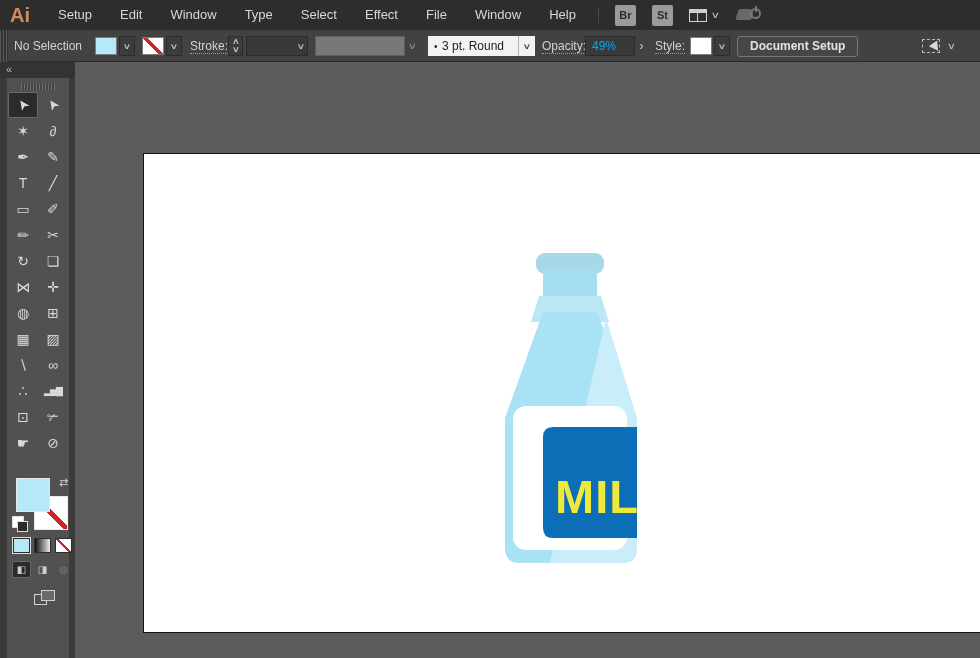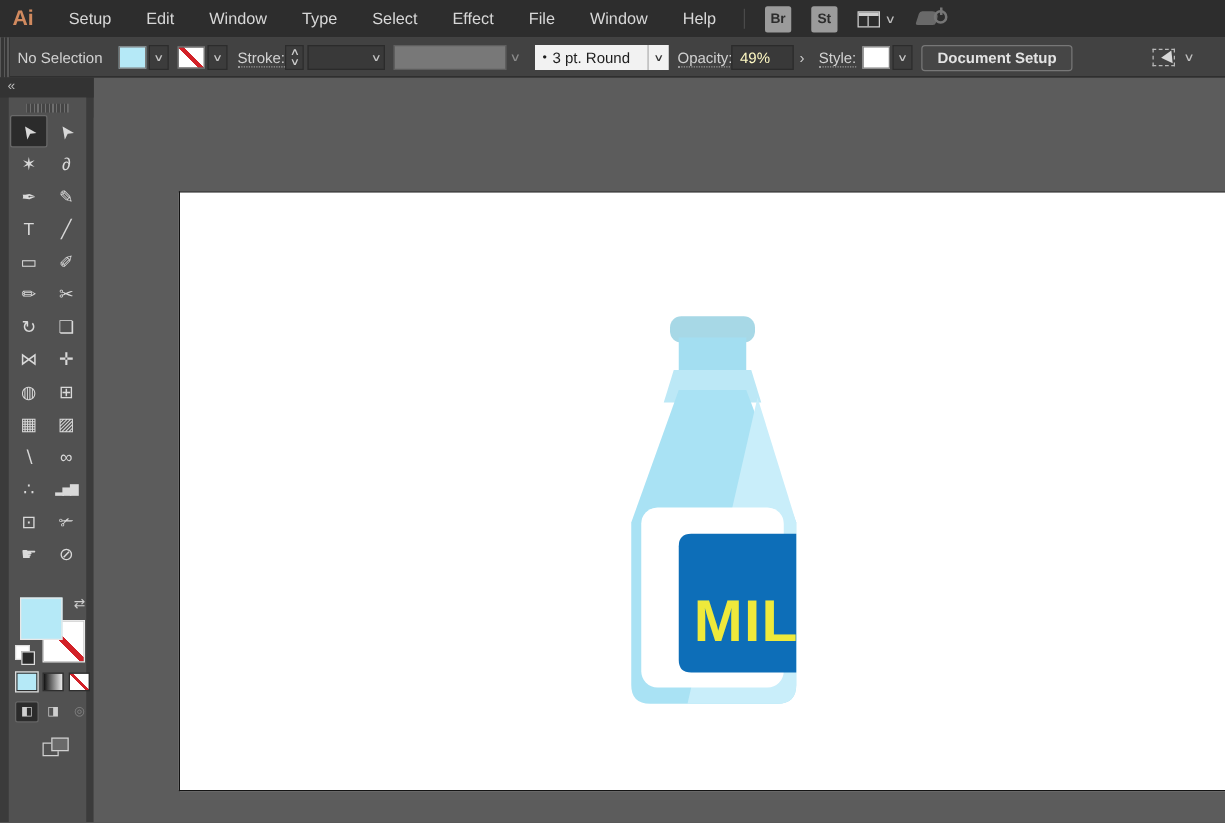--- a/index.html
+++ b/index.html
@@ -4,21 +4,21 @@
 <style>
   html,body{margin:0;padding:0;background:#222;}
   *{box-sizing:border-box;}
   #app{position:relative;width:980px;height:658px;overflow:hidden;
        font-family:"Liberation Sans","DejaVu Sans",sans-serif;
        -webkit-font-smoothing:antialiased;color:#d6d6d6;background:#5c5c5c;}
 
   
   #menubar{position:absolute;left:0;top:0;width:980px;height:30px;background:#2d2d2d;
            display:flex;align-items:center;font-size:13px;color:#d8d8d8;}
-  #ai-logo{color:#d18a5f;font-weight:bold;font-size:17px;margin:0 14px 0 10px;}
+  #ai-logo{color:#d18a5f;font-weight:bold;font-size:20px;margin:0 14px 0 10px;}
   .menu-item{padding:0 14px;height:30px;line-height:30px;cursor:default;}
   .mb-sep{width:1px;height:16px;background:#4a4a4a;margin:0 8px;}
   .mb-sq{width:21px;height:21px;background:#9b9b9b;color:#2c2c2c;font-size:11px;font-weight:bold;
          display:flex;align-items:center;justify-content:center;border-radius:2px;margin:0 8px;}
   #workspace-switcher{display:flex;align-items:center;margin:0 8px;color:#cfcfcf;}
   .ws-icon{display:inline-block;width:18px;height:13px;border:1px solid #cfcfcf;position:relative;margin-right:5px;background:linear-gradient(#cfcfcf 0 3px,transparent 3px);}
   .ws-icon:after{content:"";position:absolute;left:7px;top:3px;bottom:0;width:1px;background:#cfcfcf;}
   .chev{font-size:9px;color:#bdbdbd;transform:scaleX(1.4);display:inline-block;}
   #sync-icon{margin:0 10px;width:24px;height:16px;position:relative;opacity:.55;}
   #sync-icon .blob{position:absolute;left:0;top:2px;width:16px;height:11px;background:#9a9a9a;border-radius:2px 6px 2px 2px;transform:skewX(-18deg);}
@@ -40,21 +40,21 @@
   #stroke-stepper span{font-size:8px;color:#cfcfcf;transform:scaleX(1.4);height:8px;}
   .dd-dark{width:62px;height:20px;background:#393939;border:1px solid #2b2b2b;display:flex;align-items:center;justify-content:flex-end;padding-right:3px;}
   .dd-dark span{font-size:8px;color:#c5c5c5;transform:scaleX(1.5);}
   .dd-disabled{width:90px;height:20px;background:#787878;border:1px solid #5e5e5e;}
   .chev-faint{font-size:9px;color:#8b8b8b;margin-left:4px;transform:scaleX(1.4);display:inline-block;}
   #brush-field{width:90px;height:20px;background:#f2f2f2;color:#1d1d1d;display:flex;align-items:center;position:relative;}
   #brush-field .bullet{position:absolute;left:6px;font-size:10px;}
   #brush-field .bval{width:100%;text-align:center;font-size:12px;}
   #brush-chev{width:17px;height:20px;background:#f2f2f2;border-left:1px solid #b5b5b5;display:flex;align-items:center;justify-content:center;}
   #brush-chev span{font-size:8px;color:#333;transform:scaleX(1.5);}
-  .field-dark{height:20px;background:#393939;border:1px solid #2b2b2b;color:#fef9c3;display:flex;align-items:center;padding-left:6px;}
+  .field-dark{height:20px;background:#393939;border:1px solid #2b2b2b;color:#0ea5e9;display:flex;align-items:center;padding-left:6px;}
   .arr-btn{width:13px;height:20px;display:flex;align-items:center;justify-content:center;color:#c9c9c9;font-size:12px;}
   .push-btn{height:21px;padding:0 12px;border:1px solid #777;border-radius:3px;background:#464646;
             color:#e3e3e3;font-size:12px;display:flex;align-items:center;font-weight:bold;}
   #select-similar{width:18px;height:14px;border:1px dashed #b8b8b8;position:relative;}
   #select-similar:after{content:"";position:absolute;right:-3px;bottom:-4px;border:5px solid transparent;border-top:9px solid #d8d8d8;transform:rotate(-35deg);}
 
   
   #tabstrip{position:absolute;left:75px;top:62px;width:905px;height:32px;background:#313131;}
   #doc-tab{position:absolute;left:1px;top:0;width:227px;height:32px;background:#4a4a4a;
            display:flex;align-items:center;font-size:12px;color:#e2e2e2;padding:0 8px 0 12px;}

